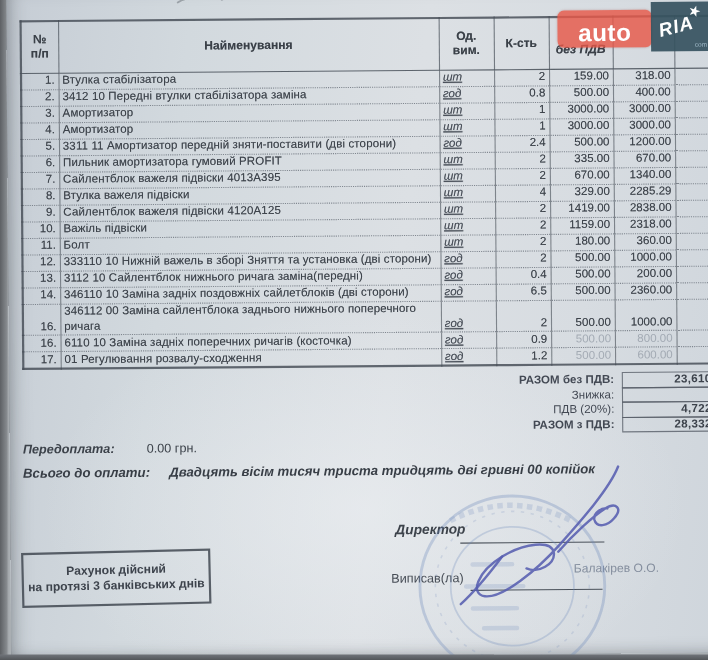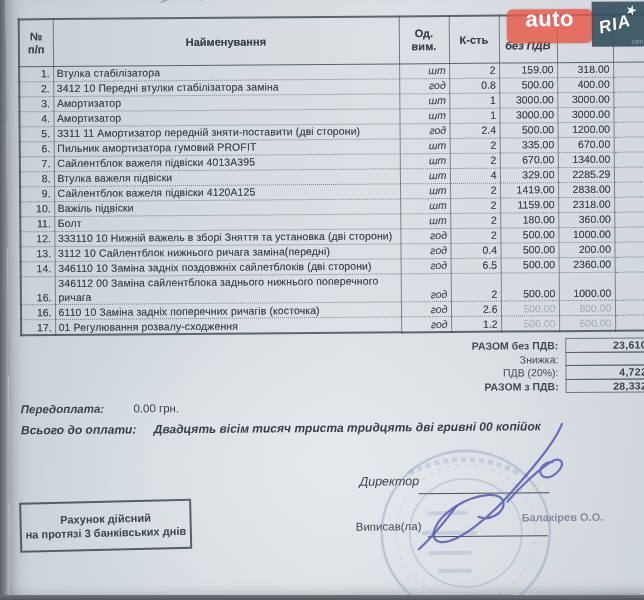--- a/index.html
+++ b/index.html
@@ -33,54 +33,54 @@
     height:36px;vertical-align:middle;padding:0;line-height:13px;
   }
   .inv-table th.h-price{vertical-align:bottom;padding-bottom:10px;font-weight:600;font-style:italic;}
   .inv-table td{
     border-right:1px solid rgba(95,102,110,.75);
     border-bottom:1px dotted rgba(112,119,128,.85);
     padding:0 3px;vertical-align:bottom;line-height:13.6px;height:14px;
   }
   .c-num{text-align:right;padding-right:4px;}
   .c-name{text-align:left;letter-spacing:.1px;}
-  .c-unit{text-align:right;font-style:italic;color:#4a505a;}
+  .c-unit{text-align:left;font-style:italic;color:#4a505a;text-decoration:underline;}
   .c-qty,.c-price,.c-sum{text-align:right;font-variant-numeric:tabular-nums;}
   td.faded{color:rgba(122,132,144,.55);text-shadow:none;}
   
   .totals{position:absolute;left:12px;top:347px;width:691px;font-size:10.5px;color:#3d434b;}
   .t-row{display:flex;align-items:stretch;height:13.5px;}
   .t-label{flex:1;text-align:right;padding-right:7px;line-height:13.5px;color:#434954;}
   .t-label.b{font-weight:700;}
   .t-box{
     width:146px;border:1px solid rgba(86,93,102,.8);margin-top:-1px;
     text-align:right;padding-right:48px;line-height:12.5px;box-sizing:border-box;
     font-weight:600;letter-spacing:.3px;color:#3c424b;
   }
   
   .prepay{position:absolute;left:12px;top:407px;font-size:11.5px;color:#3c424a;}
   .prepay .lbl{font-weight:700;font-style:italic;}
   .prepay .val{margin-left:26px;text-align:center;}
   .in-words{position:absolute;left:12px;top:427px;font-size:12px;font-style:italic;font-weight:700;color:#383e46;}
   .in-words .lbl{margin-right:14px;}
   .sig-line{position:absolute;border-bottom:1.3px solid #4a515a;}
-  .director-lbl{position:absolute;left:350px;top:481px;font-size:12.5px;font-style:italic;font-weight:400;color:#3c424a;}
+  .director-lbl{position:absolute;left:350px;top:481px;font-size:12.5px;font-style:italic;font-weight:700;color:#3c424a;}
   .issued-lbl{position:absolute;left:346px;top:527px;font-size:11.5px;color:#464c55;}
-  .signer-name{position:absolute;left:512px;top:519px;font-size:11px;color:rgba(118,128,146,.85);font-weight:bold;}
+  .signer-name{position:absolute;left:512px;top:519px;font-size:11px;color:rgba(118,128,146,.85);}
   .validity{
     position:absolute;left:10px;top:505px;width:168px;height:46px;
     border:2px solid rgba(65,72,81,.85);transform:rotate(-0.9deg);
     display:flex;flex-direction:column;justify-content:center;align-items:center;
     font-size:11px;font-weight:700;color:#3d434c;line-height:14px;text-align:center;
   }
   
   .badge{position:absolute;left:495px;top:10px;width:150px;height:46px;z-index:5;}
   .badge-auto{
     position:absolute;left:6px;top:7px;width:86px;height:34px;border-radius:6px;
-    background:rgba(230,88,72,.82);display:flex;justify-content:center;align-items:flex-start;
+    background:rgba(230,88,72,.82);display:flex;justify-content:center;align-items:flex-end;
     box-shadow:0 0 2px rgba(150,50,40,.4);
   }
   .badge-auto span{color:#fff;font-weight:800;font-size:22px;letter-spacing:.5px;line-height:20px;padding-bottom:3px;}
   .badge-ria{
     position:absolute;left:91px;top:0px;width:54px;height:45px;
     background:rgba(54,82,96,.92);overflow:hidden;
   }
   .badge-ria .star{position:absolute;right:8px;top:1px;color:#fff;font-size:13px;transform:rotate(18deg);}
   .badge-ria .ria{position:absolute;left:7px;top:13px;color:#fff;font-weight:800;font-style:italic;font-size:17px;transform:rotate(-14deg);letter-spacing:1px;}
   .badge-ria .dom{position:absolute;right:3px;bottom:2px;color:rgba(190,215,230,.75);font-size:6px;}
@@ -258,21 +258,21 @@
         <td class="c-unit">год</td>
         <td class="c-qty">2</td>
         <td class="c-price">500.00</td>
         <td class="c-sum">1000.00</td>
         <td class="c-extra"></td>
       </tr>
           <tr>
         <td class="c-num">16.</td>
         <td class="c-name">6110 10 Заміна задніх поперечних ричагів (косточка)</td>
         <td class="c-unit">год</td>
-        <td class="c-qty">2.6</td>
+        <td class="c-qty">0.9</td>
         <td class="c-price faded">500.00</td>
         <td class="c-sum faded">800.00</td>
         <td class="c-extra"></td>
       </tr>
           <tr>
         <td class="c-num">17.</td>
         <td class="c-name">01 Регулювання розвалу-сходження</td>
         <td class="c-unit">год</td>
         <td class="c-qty">1.2</td>
         <td class="c-price faded">500.00</td>

